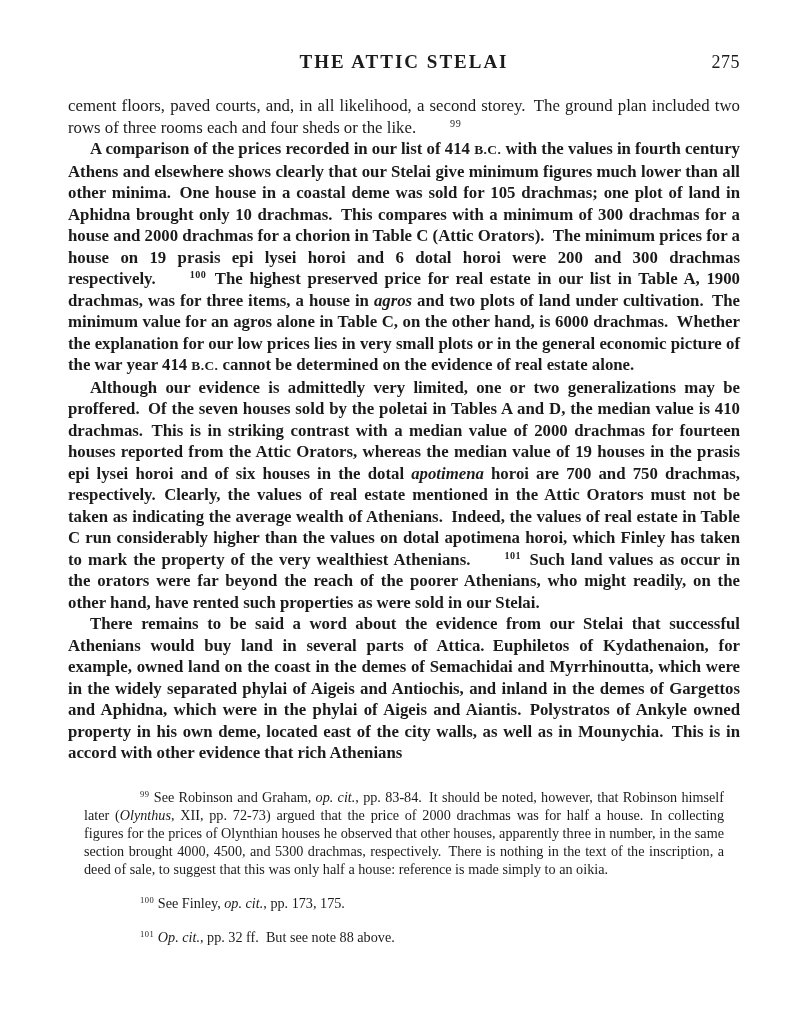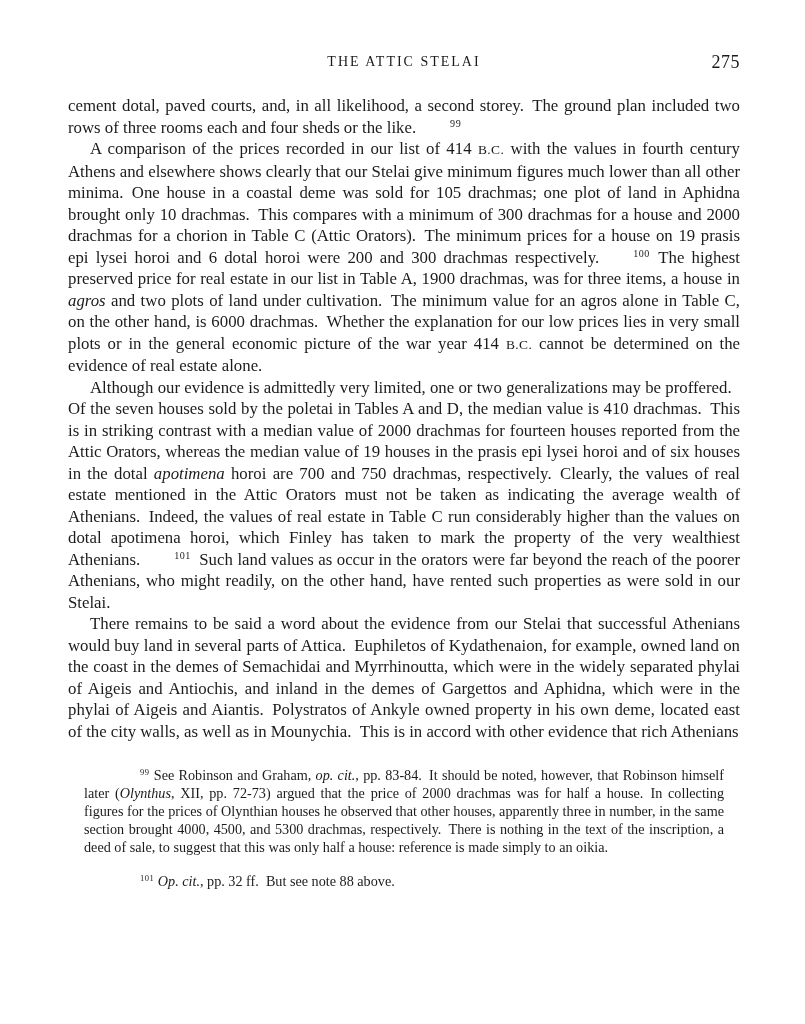--- a/index.html
+++ b/index.html
@@ -21,40 +21,40 @@
   }
   .page-header {
     position: relative;
     margin-top: 52px;
     height: 20px;
     font-size: 16.5px;
     line-height: 20px;
   }
   .running-title {
     margin: 0;
-    font-size: 14px;
-    font-weight: normal;
+    font-size: 19px;
+    font-weight: bold;
     letter-spacing: 2px;
     text-align: center;
   }
   .page-number {
     position: absolute;
     right: 0;
     top: 0;
     font-size: 18px;
     letter-spacing: 0.5px;
   }
   .body-text {
     margin-top: 23px;
     font-size: 16.8px;
     line-height: 21.5px;
     text-align: justify;
   }
   .body-text p { margin: 0; }
-  .body-text p.indent { text-indent: 22px; }
+  .body-text p.indent { text-indent: 22px; font-weight: bold; }
   .footnotes {
     margin-top: 24px;
     font-size: 14.2px;
     line-height: 18px;
     text-align: justify;
   }
   .footnotes p { margin: 16px; text-indent: 22px; }
   sup.fnmark {
     font-size: 0.6em;
     line-height: 0;
@@ -70,25 +70,26 @@
 
 <div class="page">
   <div class="content">
 
     <header class="page-header">
       <h1 class="running-title">THE ATTIC STELAI</h1>
       <span class="page-number">275</span>
     </header>
 
     <main class="body-text" id="paragraphs">
-        <p class=""><span>cement dotal, paved courts, and, in all likelihood, a second storey. The ground plan included two rows of three rooms each and four sheds or the like.</span><sup class="fnmark">99</sup></p>
+        <p class=""><span>cement floors, paved courts, and, in all likelihood, a second storey. The ground plan included two rows of three rooms each and four sheds or the like.</span><sup class="fnmark">99</sup></p>
         <p class="indent"><span>A comparison of the prices recorded in our list of 414 </span><span class="sc">B.C.</span><span> with the values in fourth century Athens and elsewhere shows clearly that our Stelai give minimum figures much lower than all other minima. One house in a coastal deme was sold for 105 drachmas; one plot of land in Aphidna brought only 10 drachmas. This compares with a minimum of 300 drachmas for a house and 2000 drachmas for a chorion in Table C (Attic Orators). The minimum prices for a house on 19 prasis epi lysei horoi and 6 dotal horoi were 200 and 300 drachmas respectively.</span><sup class="fnmark">100</sup><span> The highest preserved price for real estate in our list in Table A, 1900 drachmas, was for three items, a house in </span><i>agros</i><span> and two plots of land under cultivation. The minimum value for an agros alone in Table C, on the other hand, is 6000 drachmas. Whether the explanation for our low prices lies in very small plots or in the general economic picture of the war year 414 </span><span class="sc">B.C.</span><span> cannot be determined on the evidence of real estate alone.</span></p>
         <p class="indent"><span>Although our evidence is admittedly very limited, one or two generalizations may be proffered. Of the seven houses sold by the poletai in Tables A and D, the median value is 410 drachmas. This is in striking contrast with a median value of 2000 drachmas for fourteen houses reported from the Attic Orators, whereas the median value of 19 houses in the prasis epi lysei horoi and of six houses in the dotal </span><i>apotimena</i><span> horoi are 700 and 750 drachmas, respectively. Clearly, the values of real estate mentioned in the Attic Orators must not be taken as indicating the average wealth of Athenians. Indeed, the values of real estate in Table C run considerably higher than the values on dotal apotimena horoi, which Finley has taken to mark the property of the very wealthiest Athenians.</span><sup class="fnmark">101</sup><span> Such land values as occur in the orators were far beyond the reach of the poorer Athenians, who might readily, on the other hand, have rented such properties as were sold in our Stelai.</span></p>
         <p class="indent"><span>There remains to be said a word about the evidence from our Stelai that successful Athenians would buy land in several parts of Attica. Euphiletos of Kydathenaion, for example, owned land on the coast in the demes of Semachidai and Myrrhinoutta, which were in the widely separated phylai of Aigeis and Antiochis, and inland in the demes of Gargettos and Aphidna, which were in the phylai of Aigeis and Aiantis. Polystratos of Ankyle owned property in his own deme, located east of the city walls, as well as in Mounychia. This is in accord with other evidence that rich Athenians</span></p>
       </main>
 
     <section class="footnotes" id="footnotes">
         <p><sup class="fnmark">99</sup><span> See Robinson and Graham, </span><i>op. cit.</i><span>, pp. 83-84. It should be noted, however, that Robinson himself later (</span><i>Olynthus</i><span>, XII, pp. 72-73) argued that the price of 2000 drachmas was for half a house. In collecting figures for the prices of Olynthian houses he observed that other houses, apparently three in number, in the same section brought 4000, 4500, and 5300 drachmas, respectively. There is nothing in the text of the inscription, a deed of sale, to suggest that this was only half a house: reference is made simply to an oikia.</span></p>
+        <p><sup class="fnmark">100</sup><span> See Finley, </span><i>op. cit.</i><span>, pp. 173, 175.</span></p>
         <p><sup class="fnmark">101</sup><span> </span><i>Op. cit.</i><span>, pp. 32 ff. But see note 88 above.</span></p>
       </section>
 
   </div>
 </div>
 
 </body></html>

